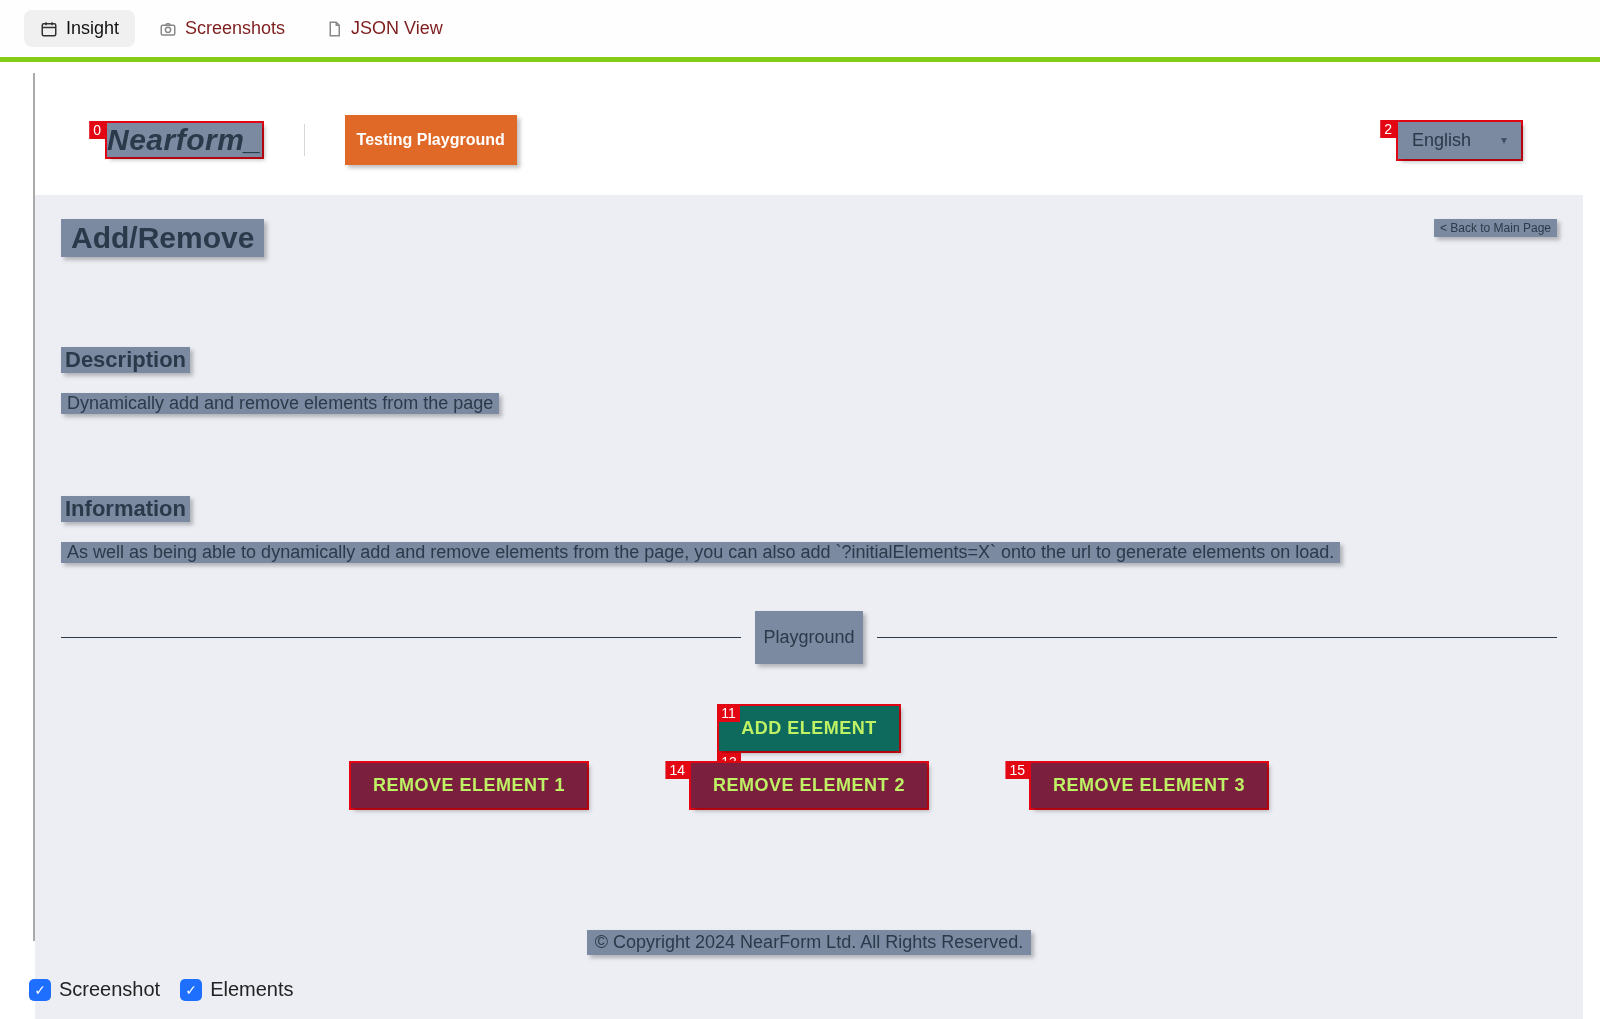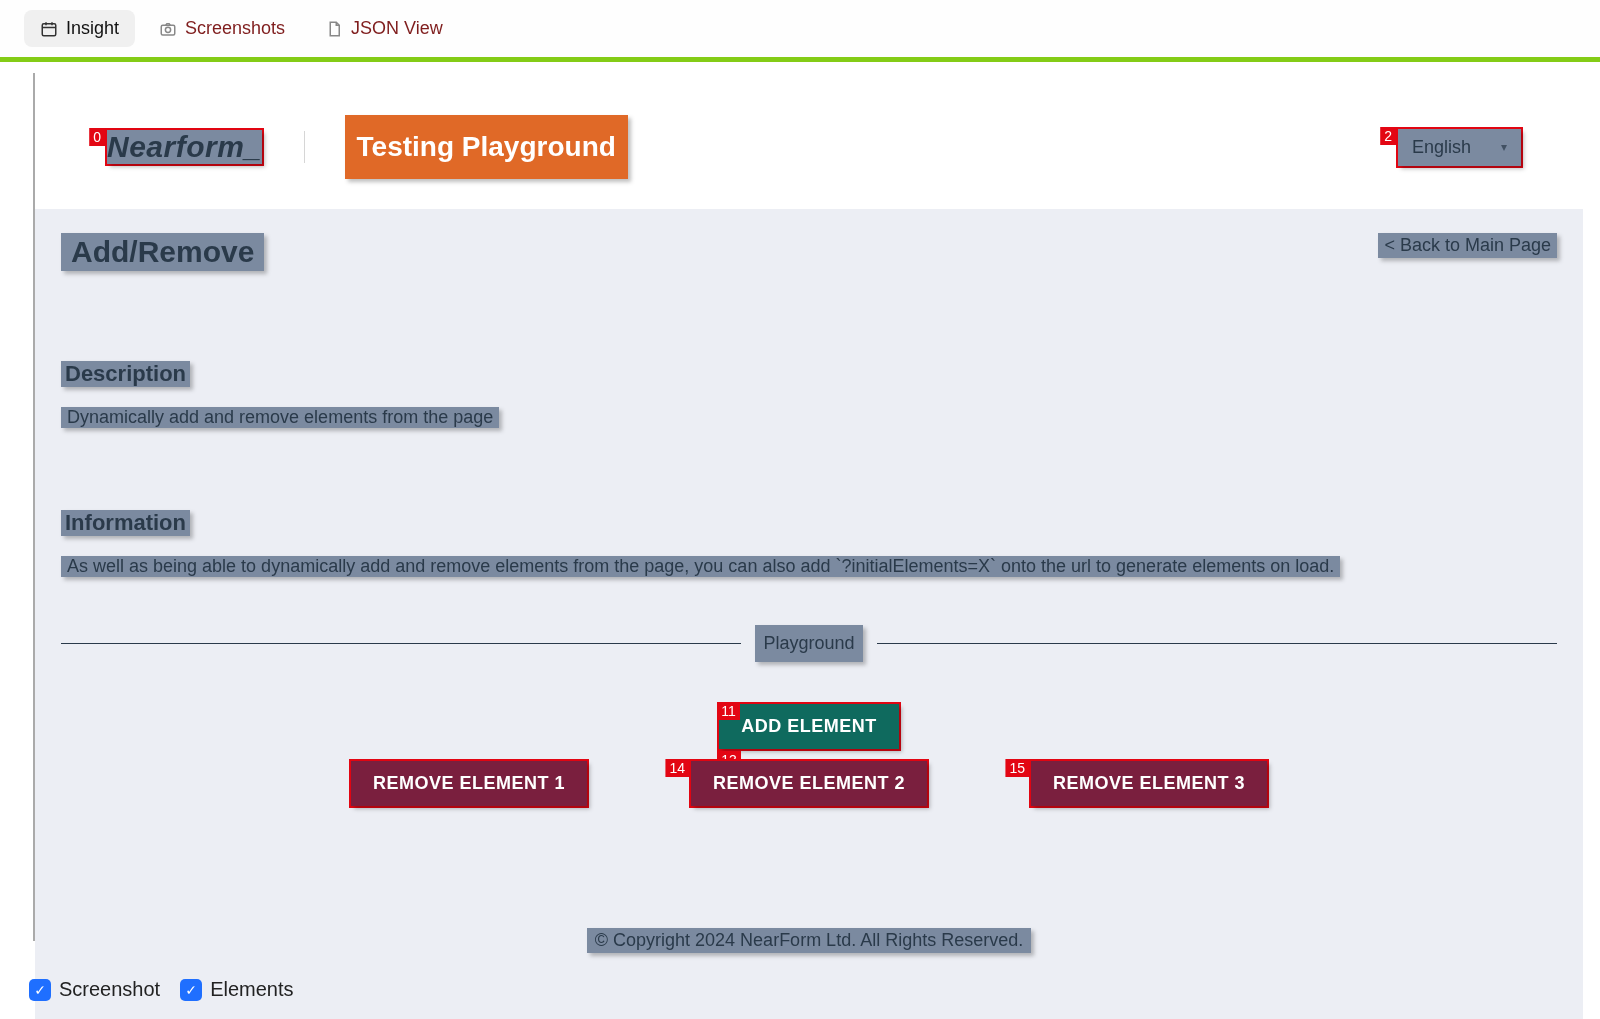--- a/index.html
+++ b/index.html
@@ -111,21 +111,21 @@
   .vdiv {
     width: 1px;
     height: 32px;
     background: #999;
     opacity: .4;
   }
   .app-name {
     display: inline-block;
     background: #e06927;
     color: #fff;
-    font-size: 28px;
+    font-size: 16px;
     font-weight: 700;
     padding: 16px 12px;
     box-shadow: 3px 3px 4px rgba(0,0,0,.25);
   }
   .lang-select-wrap {
     margin-left: auto;
   }
   .lang-select {
     display: inline-flex;
     align-items: center;
@@ -144,21 +144,21 @@
     background: #eceef4;
     min-height: 600px;
   }
   .page-title {
     font-size: 30px;
     font-weight: 700;
     padding: 2px 10px;
   }
   .back-link {
     float: right;
-    font-size: 18px;
+    font-size: 12px;
     padding: 2px 6px;
     cursor: pointer;
   }
   .section-h {
     margin-top: 56px;
     font-size: 22px;
     font-weight: 600;
     padding: 0 4px;
   }
   .section-p {
@@ -174,34 +174,34 @@
     gap: 14px;
     margin: 48px 0 40px 0;
   }
   .pg-divider .line {
     flex: 1;
     height: 1px;
     background: #2a3a4a;
   }
   .pg-divider .label {
     font-size: 18px;
-    padding: 8px 8px;
+    padding: 16px 8px;
   }
 
   
   .btn-row { display: flex; gap: 60px; flex-wrap: wrap; justify-content: center; }
   .btn-row.remove-row { margin-top: 8px; gap: 100px; }
   .btn {
     display: inline-flex;
     align-items: center;
     justify-content: center;
     padding: 12px 22px;
     font-size: 18px;
     font-weight: 700;
-    color: #ffffff;
+    color: #bef264;
     letter-spacing: .5px;
     box-shadow: 3px 3px 4px rgba(0,0,0,.25);
     white-space: nowrap;
   }
   .btn-add    { background: #0f6a5e; }
   .btn-clear  { background: #2c2ea8; }
   .btn-remove { background: #7a1f3e; }
 
   .footer-row {
     margin-top: 120px;

